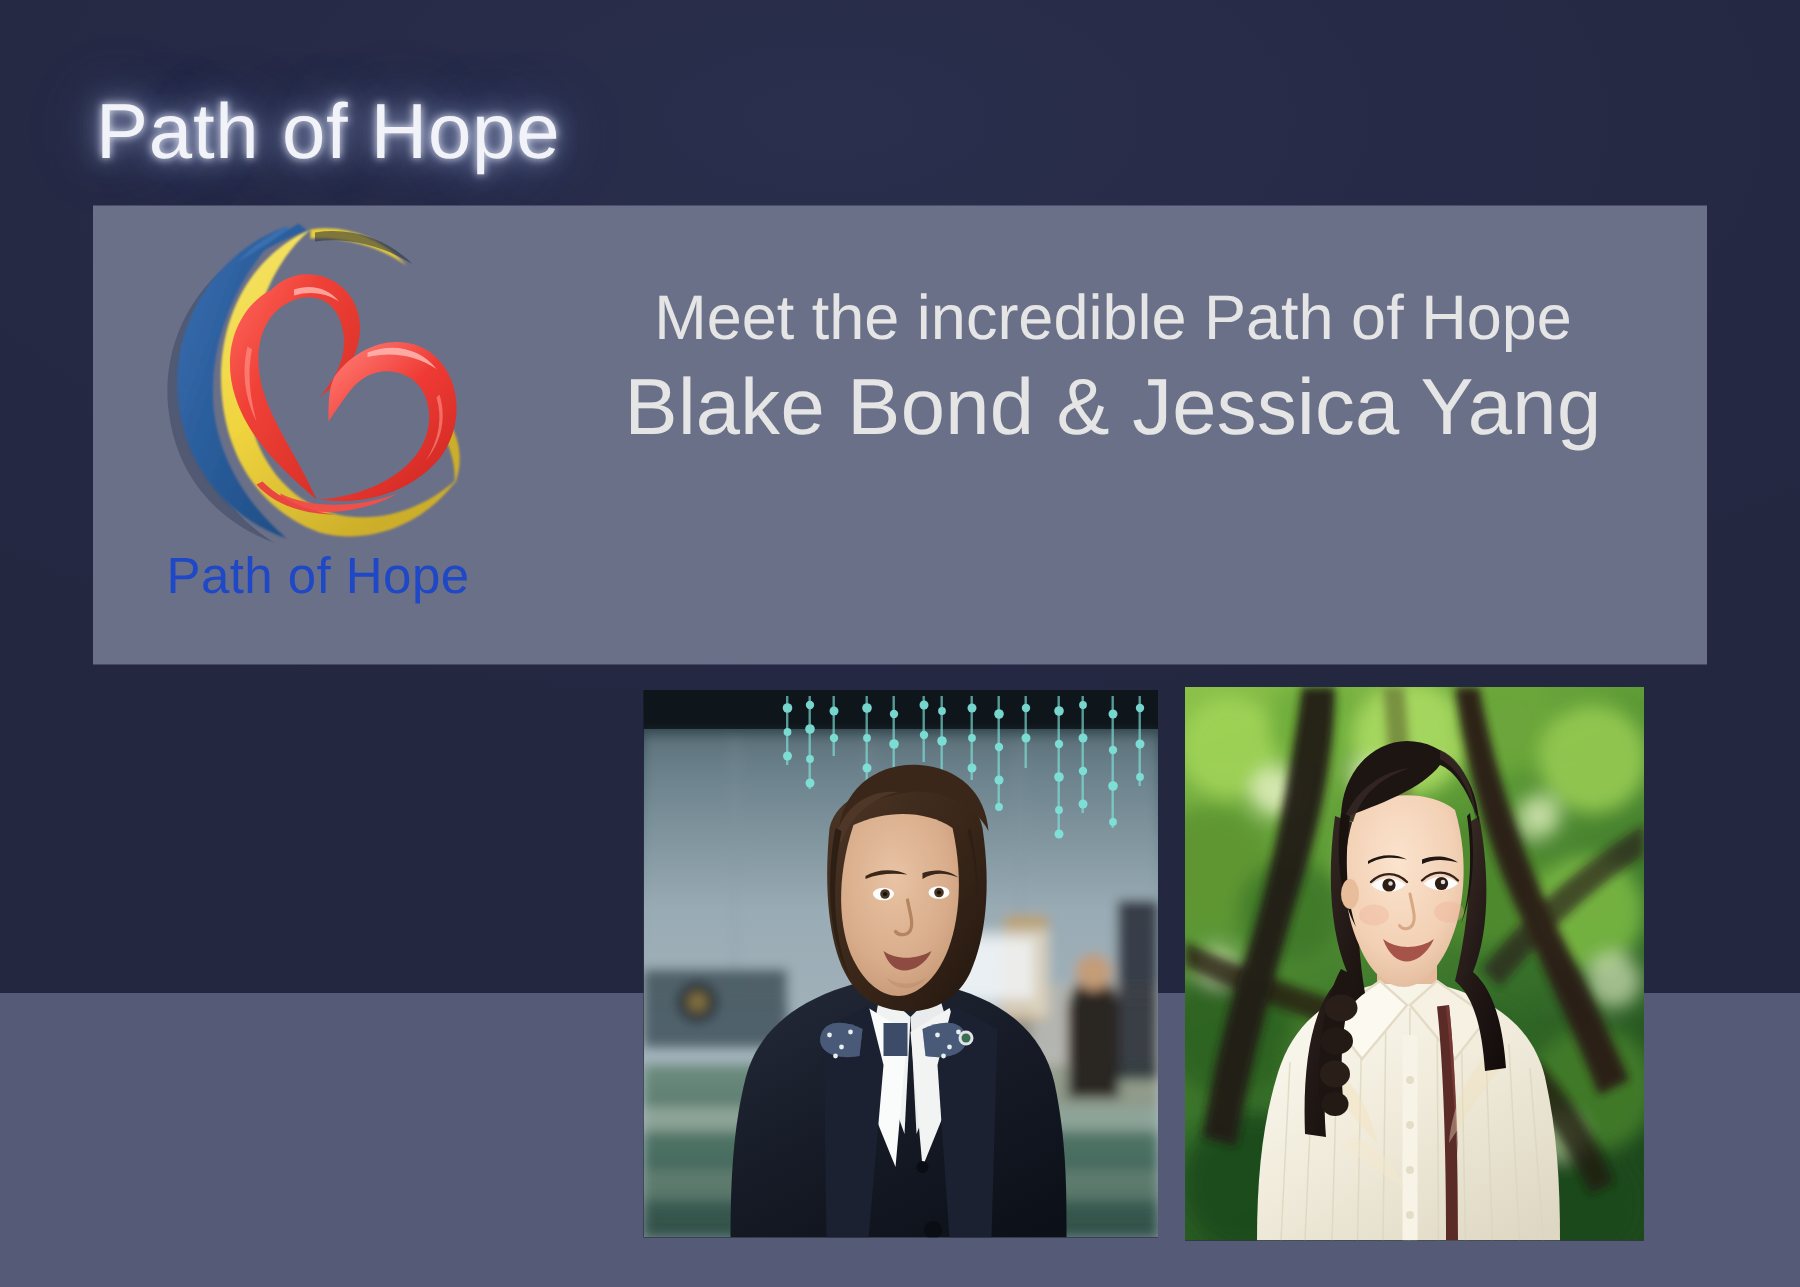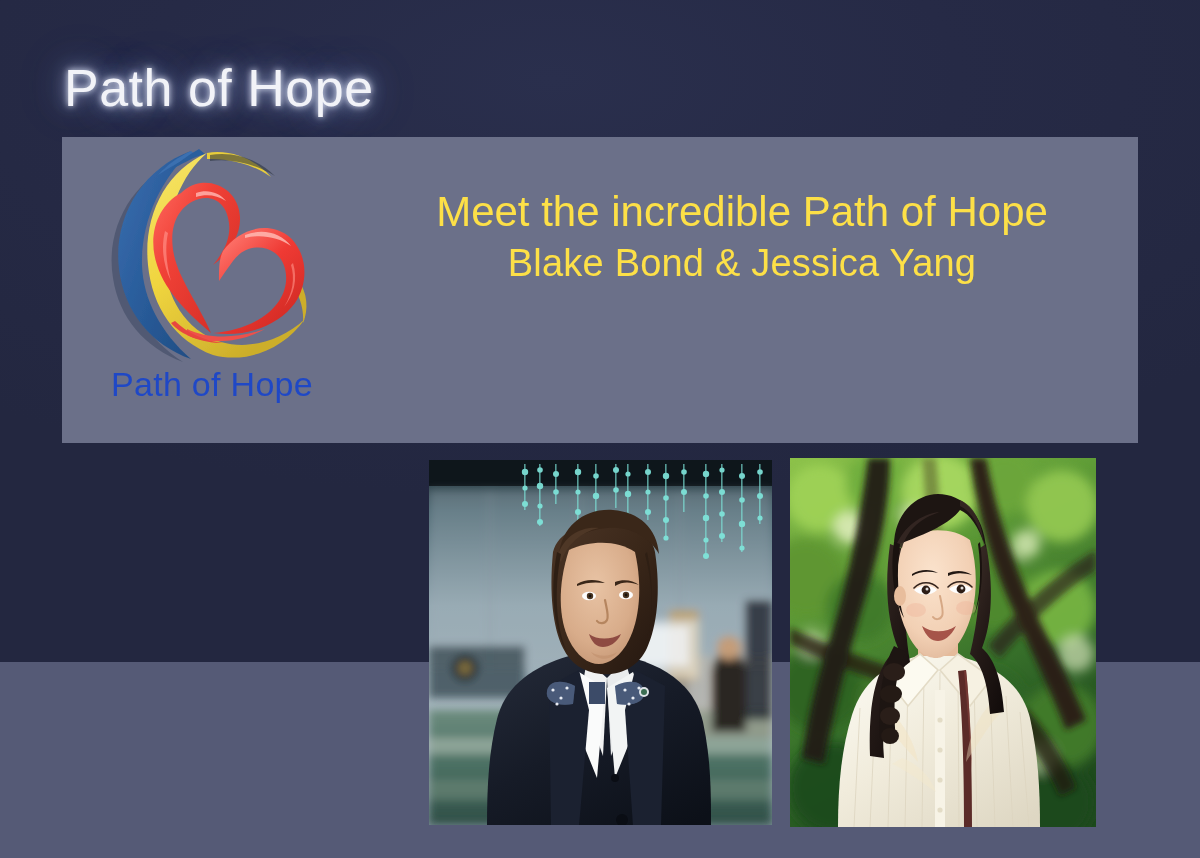--- a/index.html
+++ b/index.html
@@ -98,28 +98,28 @@
     flex: 1 1 auto;
     display: flex;
     flex-direction: column;
     align-items: center;
     justify-content: flex-start;
     padding-top: 50px;
     padding-right: 16px;
     box-sizing: border-box;
   }
   .headline-line {
-    color: #fde047;
+    color: #e5e5e5;
     text-align: center;
     white-space: nowrap;
     line-height: 1.18;
   }
   .headline-1, .headline-2 { font-size: 42px; font-weight: 400; }
   .headline-3 {
-    font-size: 38px;
+    font-size: 53px;
     font-weight: 400;
     margin-top: 4px;
     letter-spacing: 0.2px;
   }
 
   
   .photo {
     position: absolute;
     overflow: hidden;
     background: #0c1018;

